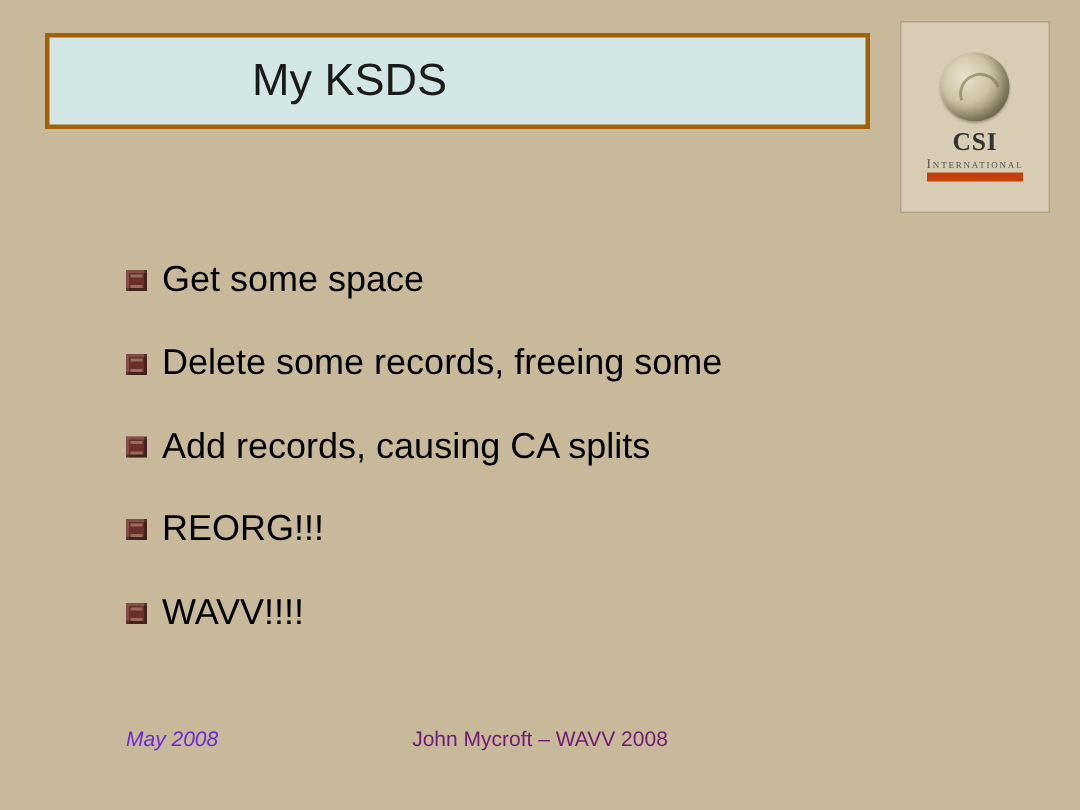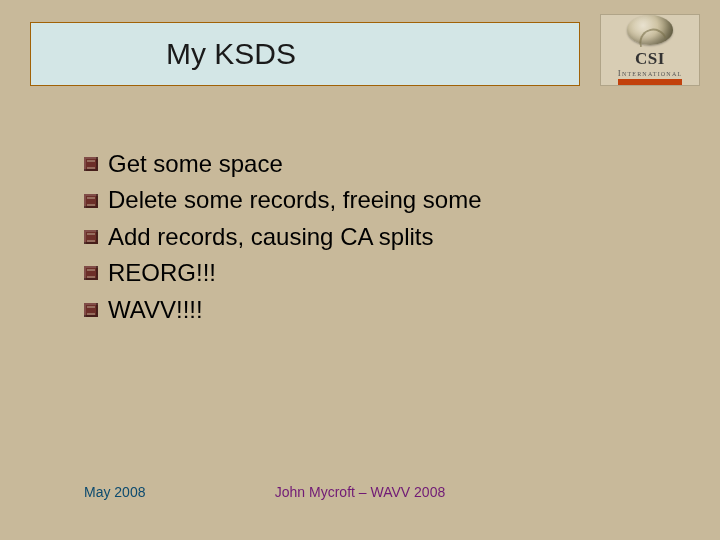--- a/index.html
+++ b/index.html
@@ -17,34 +17,34 @@
     background: #c8b99a; 
     box-sizing: border-box;
   }
   .title-bar {
     position: absolute;
     left: 30px;
     top: 22px;
     width: 550px;
     height: 64px;
     background: #d3e6e6;
-    border: 1px solid #a16207;
+    border: 3px solid #a16207;
     box-sizing: border-box;
     display: flex;
     align-items: center;
     padding-left: 135px;
     font-size: 30px;
     color: #1a1a1a;
   }
   .logo-box {
     position: absolute;
     right: 20px;
     top: 14px;
     width: 100px;
-    height: 72px;
+    height: 128px;
     background: #d8cdb4;
     border: 1px solid #b0a488;
     box-sizing: border-box;
     display: flex;
     flex-direction: column;
     align-items: center;
     justify-content: center;
   }
   .logo-swirl {
     width: 46px;
@@ -88,20 +88,21 @@
     position: absolute;
     left: 84px;
     top: 148px;
     right: 60px;
   }
   .bullet-row {
     display: flex;
     align-items: center;
     margin-bottom: 4px;
     line-height: 1.35;
+    margin-top: 23px;
   }
   .bullet-icon {
     width: 14px;
     height: 14px;
     flex: 0 0 14px;
     margin-right: 10px;
     background: #6c2e28;
     position: relative;
     box-shadow: inset -2px -2px 0 rgba(0,0,0,0.35),
                 inset 2px 2px 0 rgba(255,255,255,0.15);
@@ -118,21 +119,22 @@
   .bullet-text {
     font-family: Verdana, Geneva, sans-serif;
     font-size: 24px;
     color: #000;
   }
   .footer-left {
     position: absolute;
     left: 84px;
     bottom: 40px;
     font-size: 14px;
-    color: #0c4a6e;
+    color: #6d28d9;
+    font-style: italic;
   }
   .footer-center {
     position: absolute;
     left: 0; right: 0;
     bottom: 40px;
     text-align: center;
     font-size: 14px;
     color: #701a75;
     pointer-events: none;
   }

